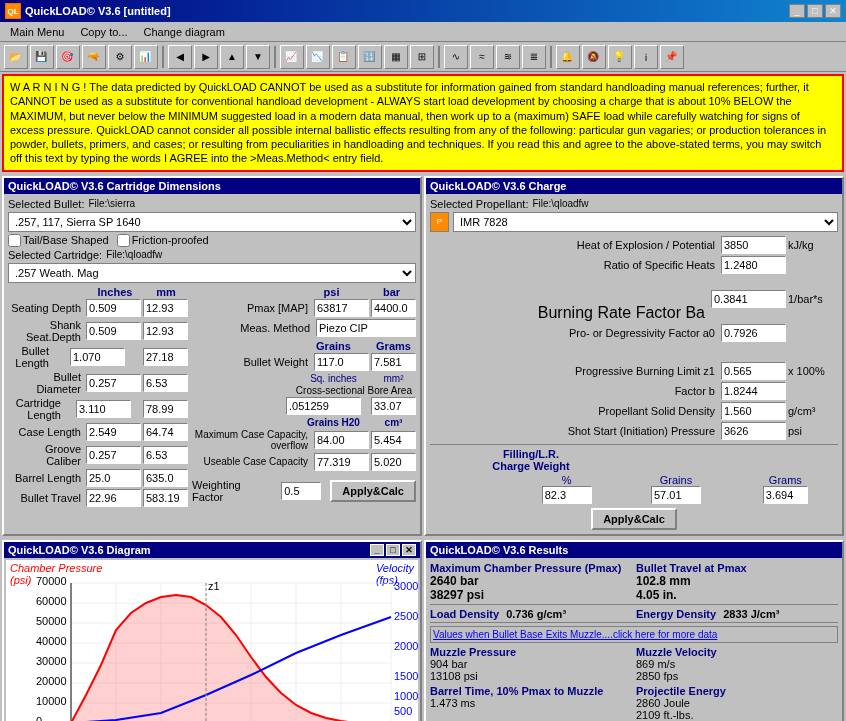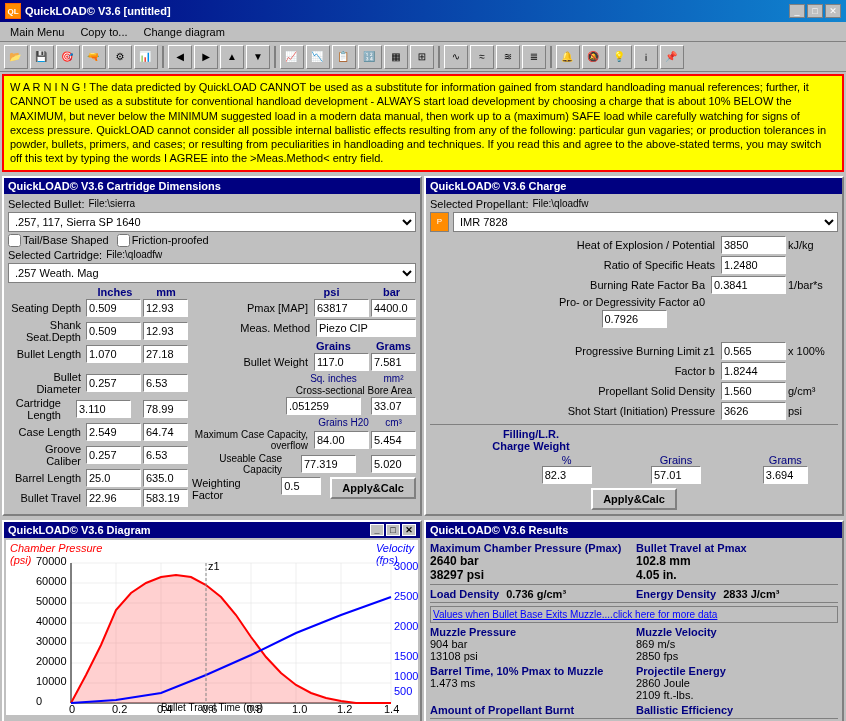--- a/index.html
+++ b/index.html
@@ -263,21 +263,21 @@
               <div style="display: flex; align-items: center; gap: 2px; margin-bottom: 2px;">
                 <span style="width: 78px; text-align: right; font-size: 11px; color: rgb(0, 0, 0); padding-right: 3px;">Seating Depth</span>
                 <input class="form-input" value="0.509" style="width: 55px;">
                 <input class="form-input" value="12.93" style="width: 45px;">
               </div>
               <div style="display: flex; align-items: center; gap: 2px; margin-bottom: 2px;">
                 <span style="width: 78px; text-align: right; font-size: 11px; color: rgb(0, 0, 0); padding-right: 3px;">Shank Seat.Depth</span>
                 <input class="form-input" value="0.509" style="width: 55px;">
                 <input class="form-input" value="12.93" style="width: 45px;">
               </div>
-              <div style="display: flex; align-items: center; gap: 2px; margin-bottom: 8px;">
+              <div style="display: flex; align-items: center; gap: 18px; margin-bottom: 2px;">
                 <span style="width: 78px; text-align: right; font-size: 11px; color: rgb(0, 0, 0); padding-right: 3px;">Bullet Length</span>
                 <input class="form-input" value="1.070" style="width: 55px;">
                 <input class="form-input" value="27.18" style="width: 45px;">
               </div>
               <div style="display: flex; align-items: center; gap: 2px; margin-bottom: 2px;">
                 <span style="width: 78px; text-align: right; font-size: 11px; color: rgb(0, 0, 0); padding-right: 3px;">Bullet Diameter</span>
                 <input class="form-input" value="0.257" style="width: 55px;">
                 <input class="form-input" value="6.53" style="width: 45px;">
               </div>
               <div style="display: flex; align-items: center; gap: 12px; margin-bottom: 2px;">
@@ -342,38 +342,38 @@
             <span style="width:45px; text-align:center; font-size:10px; color:#000080;">mm²</span>
           </div>
           <div style="display:flex; align-items:center; gap:2px; margin-bottom:1px;">
             <span style="font-size:10px; color:#000; flex:1; text-align:right; padding-right:4px;">Cross-sectional Bore Area</span>
           </div>
           <div style="display:flex; align-items:center; justify-content:flex-end; gap:10px; margin-bottom:2px;">
             <input class="form-input" style="width: 75px;" value=".051259">
             <input class="form-input" style="width: 45px;" value="33.07">
           </div>
 
-          <div style="display:flex; justify-content:flex-end; margin-bottom:1px;">
+          <div style="display:flex; justify-content:flex-end; gap:10px; margin-bottom:1px;font-weight:bold;">
             <span style="width:55px; text-align:center; font-size:10px; color:#000080;">Grains H20</span>
             <span style="width:45px; text-align:center; font-size:10px; color:#000080;">cm³</span>
           </div>
           <div style="display:flex; align-items:center; gap:2px; margin-bottom:2px;">
             <span style="font-size:10px; color:#000; flex:1; text-align:right; padding-right:4px;">Maximum Case Capacity, overflow</span>
             <input class="form-input" style="width: 55px;" value="84.00">
             <input class="form-input" style="width: 45px;" value="5.454">
           </div>
 
 
-          <div style="display:flex; align-items:center; gap:15px; margin-bottom:2px;">
+          <div style="display:flex; align-items:center; gap:2px; margin-bottom:2px;">
             <span style="font-size:10px; color:#000; flex:1; text-align:right; padding-right:4px;">Useable Case Capacity</span>
             <input class="form-input" style="width: 55px;" value="77.319">
             <input class="form-input" style="width: 45px;" value="5.020">
           </div>
 
-          <div style="display:flex; align-items:flex-start; gap:9px; margin-top:2px;">
+          <div style="display:flex; align-items:center; gap:9px; margin-top:8px;">
             <span style="font-size:11px; color:#000;">Weighting Factor</span>
             <input class="form-input" style="width: 40px;" value="0.5">
             <button class="apply-btn">Apply&amp;Calc</button>
           </div>
         </div>
       </div>
     </div>
   </div>
 
   <div class="panel">
@@ -396,25 +396,25 @@
             <span style="flex: 1 1 0%; text-align: right; font-size: 11px; color: rgb(0, 0, 0); padding-right: 4px;">Heat of Explosion / Potential</span>
             <input class="form-input" value="3850" style="width: 65px;">
             <span style="width: 50px; font-size: 11px; color: rgb(0, 0, 0);">kJ/kg</span>
           </div>
           <div style="display: flex; align-items: center; gap: 2px; margin-bottom: 2px;">
             <span style="flex: 1 1 0%; text-align: right; font-size: 11px; color: rgb(0, 0, 0); padding-right: 4px;">Ratio of Specific Heats</span>
             <input class="form-input" value="1.2480" style="width: 65px;">
             <span style="width: 50px; font-size: 11px; color: rgb(0, 0, 0);"></span>
           </div>
           <div style="display: flex; align-items: center; gap: 2px; margin-bottom: 2px;">
-            <span style="flex: 1 1 0%; text-align: right; font-size: 11px; color: rgb(0, 0, 0); padding-right: 4px;">Burning Rate Factor  Ba</span>
+            <span style="flex: 1 1 0%; text-align: right; font-size: 16px; color: rgb(0, 0, 0); padding-right: 4px; margin-top: 28px;">Burning Rate Factor  Ba</span>
             <input class="form-input" value="0.3841" style="width: 75px;">
             <span style="width: 50px; font-size: 11px; color: rgb(0, 0, 0);">1/bar*s</span>
           </div>
-          <div style="display: flex; align-items: center; gap: 2px; margin-bottom: 12px; flex-direction: column;">
+          <div style="display: flex; align-items: center; gap: 2px; margin-bottom: 20px;">
             <span style="flex: 1 1 0%; text-align: right; font-size: 11px; color: rgb(0, 0, 0); padding-right: 4px;">Pro- or Degressivity Factor  a0</span>
             <input class="form-input" value="0.7926" style="width: 65px;">
             <span style="width: 50px; font-size: 11px; color: rgb(0, 0, 0);"></span>
           </div>
           <div style="display: flex; align-items: center; gap: 2px; margin-bottom: 2px;">
             <span style="flex: 1 1 0%; text-align: right; font-size: 11px; color: rgb(0, 0, 0); padding-right: 4px;">Progressive Burning Limit z1</span>
             <input class="form-input" value="0.565" style="width: 65px;">
             <span style="width: 50px; font-size: 11px; color: rgb(0, 0, 0);">x 100%</span>
           </div>
           <div style="display: flex; align-items: center; gap: 2px; margin-bottom: 2px;">

